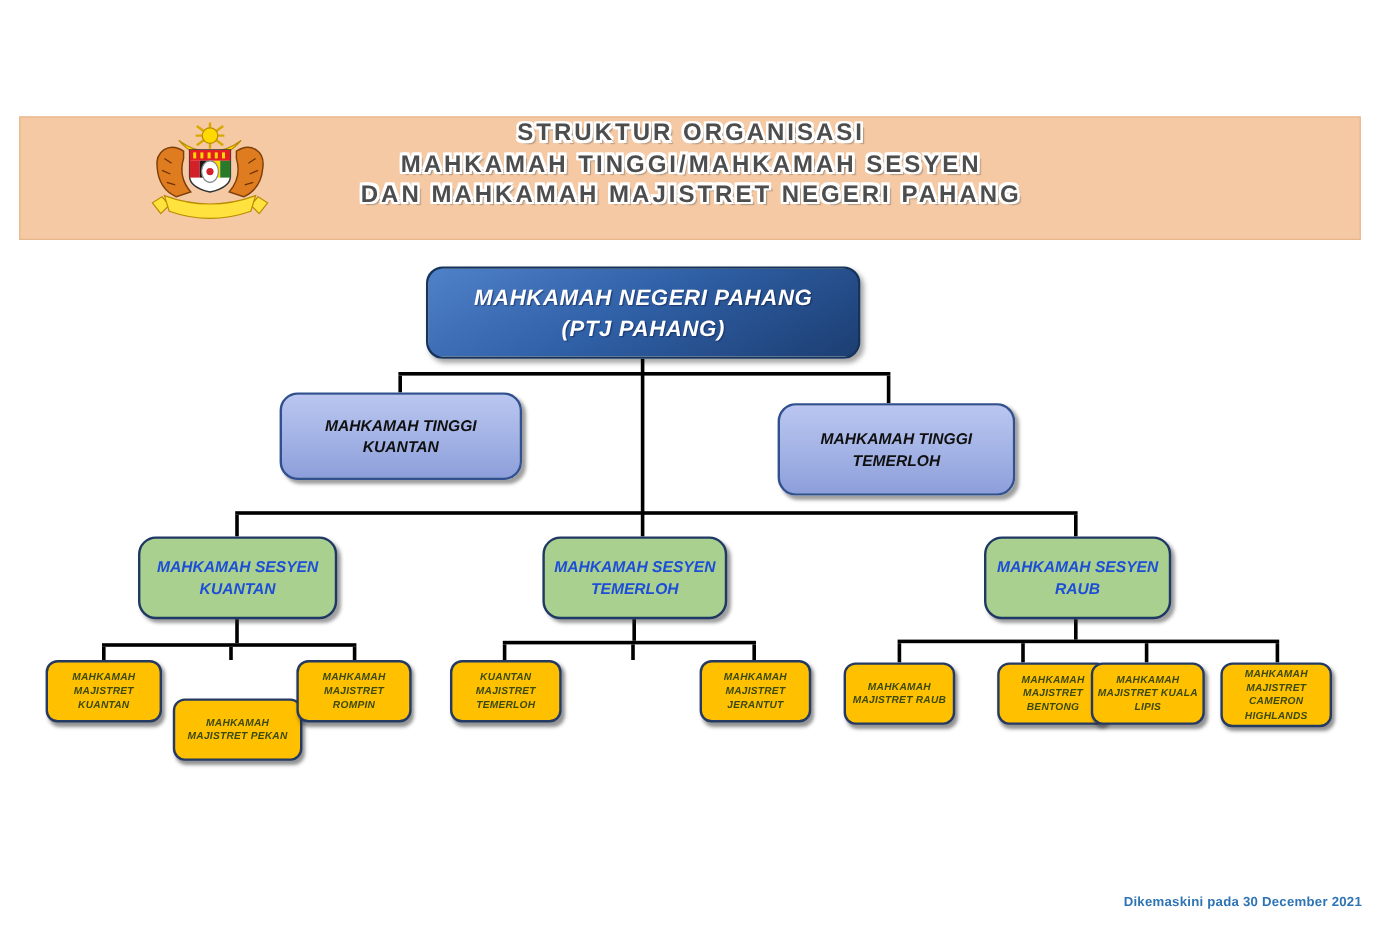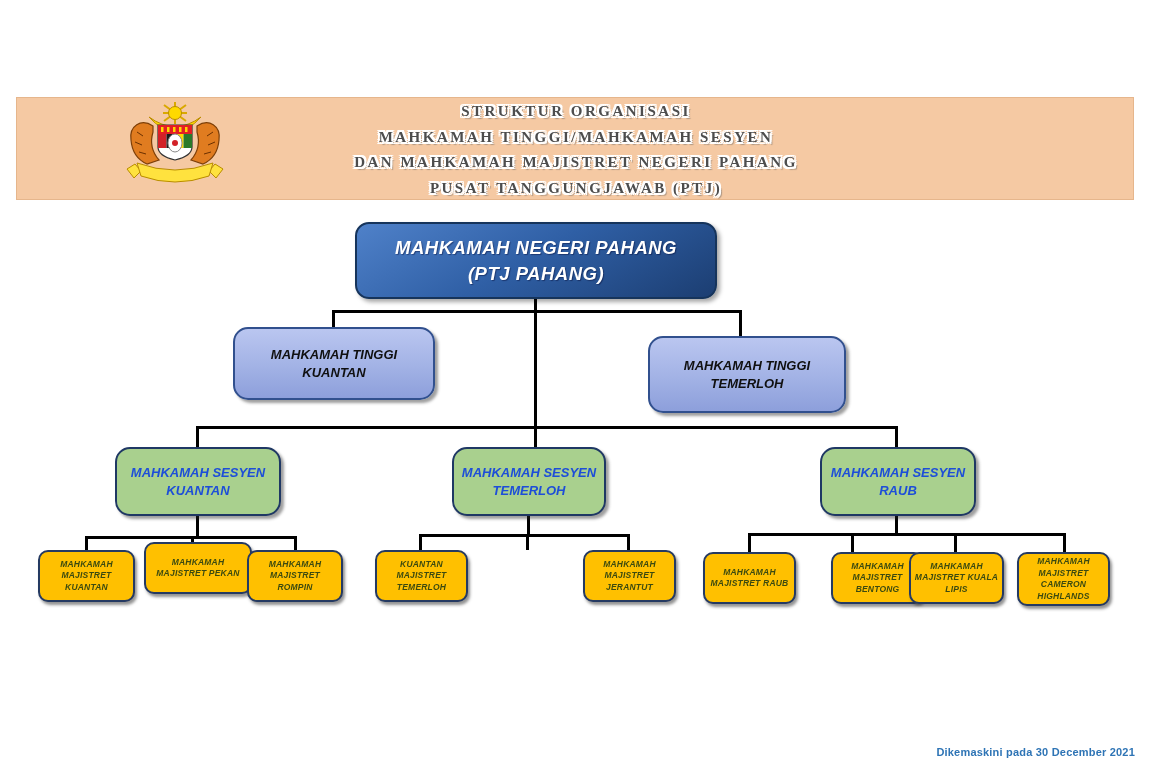--- a/index.html
+++ b/index.html
@@ -4,25 +4,25 @@
 <style>
   html,body{margin:0;padding:0;background:#ffffff;}
   .canvas{position:relative;width:1152px;height:780px;background:#ffffff;overflow:hidden;
           font-family:"Liberation Sans",sans-serif;}
 
   
   .banner{position:absolute;left:16px;top:97px;width:1118px;height:103px;
           background:#F5C9A3;border:1px solid #e3b astonish;border:1px solid #e6b68c;box-sizing:border-box;}
   .emblem{position:absolute;left:112px;top:100px;width:126px;height:94px;}
   .titles{position:absolute;left:0;top:99px;width:1152px;text-align:center;}
-  .title-line{font-weight:bold;font-size:15px;line-height:25.5px;letter-spacing:2.5px;
+  .title-line{font-weight:bold;font-size:20px;line-height:25.5px;letter-spacing:2.5px;
           color:#4d4d4d;white-space:nowrap;
           text-shadow:-2px -2px 0 #fff,2px -2px 0 #fff,-2px 2px 0 #fff,2px 2px 0 #fff,
                       -2px 0 0 #fff,2px 0 0 #fff,0 -2px 0 #fff,0 2px 0 #fff,
-                      3px 3px 1px rgba(90,90,90,.45);font-family:Liberation Serif, serif;}
+                      3px 3px 1px rgba(90,90,90,.45);}
 
   
   .node{position:absolute;display:flex;flex-direction:column;align-items:center;justify-content:center;
         text-align:center;font-weight:bold;box-sizing:border-box;font-style:italic;}
   .root-node{left:355px;top:222px;width:362px;height:77px;border-radius:14px;
         background:linear-gradient(150deg,#4f81c9 0%,#2f5fa5 48%,#1c3e72 100%);
         border:2px solid #16345b;color:#ffffff;font-size:18.5px;line-height:26px;letter-spacing:.5px;
         box-shadow:3px 3px 4px rgba(0,0,0,.35);text-shadow:1px 1px 1px rgba(0,0,40,.4);}
   .hc{border-radius:15px;background:linear-gradient(180deg,#bac6f0 0%,#a2b2e5 55%,#8d9fdb 100%);
         border:2px solid #31508e;color:#101010;font-size:13px;line-height:18px;
@@ -31,21 +31,21 @@
   .hc2{left:648px;top:336px;width:198px;height:77px;}
   .sc{border-radius:15px;background:#a9d08e;border:2px solid #1f3864;color:#1d4ed8;
         font-size:13px;line-height:18px;box-shadow:3px 3px 3px rgba(40,40,40,.45);}
   .sc1{left:115px;top:447px;width:166px;height:69px;}
   .sc2{left:452px;top:447px;width:154px;height:69px;}
   .sc3{left:820px;top:447px;width:156px;height:69px;}
   .mc{border-radius:10px;background:#ffc000;border:2px solid #253a62;color:#3c4a10;
         font-size:8.5px;line-height:11.5px;letter-spacing:.2px;padding:3px;
         box-shadow:2px 3px 3px rgba(40,40,40,.5);}
   .m0{left:38px;top:550px;width:97px;height:52px;}
-  .m1{left:144px;top:542px;width:108px;height:52px;border-radius:10px;}
+  .m1{left:144px;top:582px;width:108px;height:52px;border-radius:10px;}
   .m2{left:247px;top:550px;width:96px;height:52px;}
   .m3{left:375px;top:550px;width:93px;height:52px;}
   .m4{left:478px;top:550px;width:93px;height:52px;}
   .m5{left:583px;top:550px;width:93px;height:52px;}
   .m6{left:703px;top:552px;width:93px;height:52px;}
   .m7{left:831px;top:552px;width:93px;height:52px;}
   .m8{left:909px;top:552px;width:95px;height:52px;}
   .m9{left:1017px;top:552px;width:93px;height:54px;}
 
   
@@ -135,21 +135,20 @@
       <path d="M22 64 l-8 5 7 9 7 -7 z" fill="#ffe23e" stroke="#b98c00" stroke-width="1"></path>
       <path d="M102 64 l8 5 -7 9 -7 -7 z" fill="#ffe23e" stroke="#b98c00" stroke-width="1"></path>
       <path d="M24 63 Q62 77 100 63 L96 76 Q62 88 28 76 Z" fill="#ffe23e" stroke="#b98c00" stroke-width="1"></path>
     </g>
   </svg>
 
   <div class="titles">
     <div class="title-line">STRUKTUR ORGANISASI</div>
     <div class="title-line">MAHKAMAH TINGGI/MAHKAMAH SESYEN</div>
     <div class="title-line">DAN MAHKAMAH MAJISTRET NEGERI PAHANG</div>
-    <div class="title-line">PUSAT TANGGUNGJAWAB (PTJ)</div>
   </div>
 
   <div class="line stem-main"></div>
   <div class="line h2line"></div>
   <div class="line d-hc1"></div>
   <div class="line d-hc2"></div>
   <div class="line h3line"></div>
   <div class="line d-sc1"></div>
   <div class="line d-sc2"></div>
   <div class="line d-sc3"></div>

